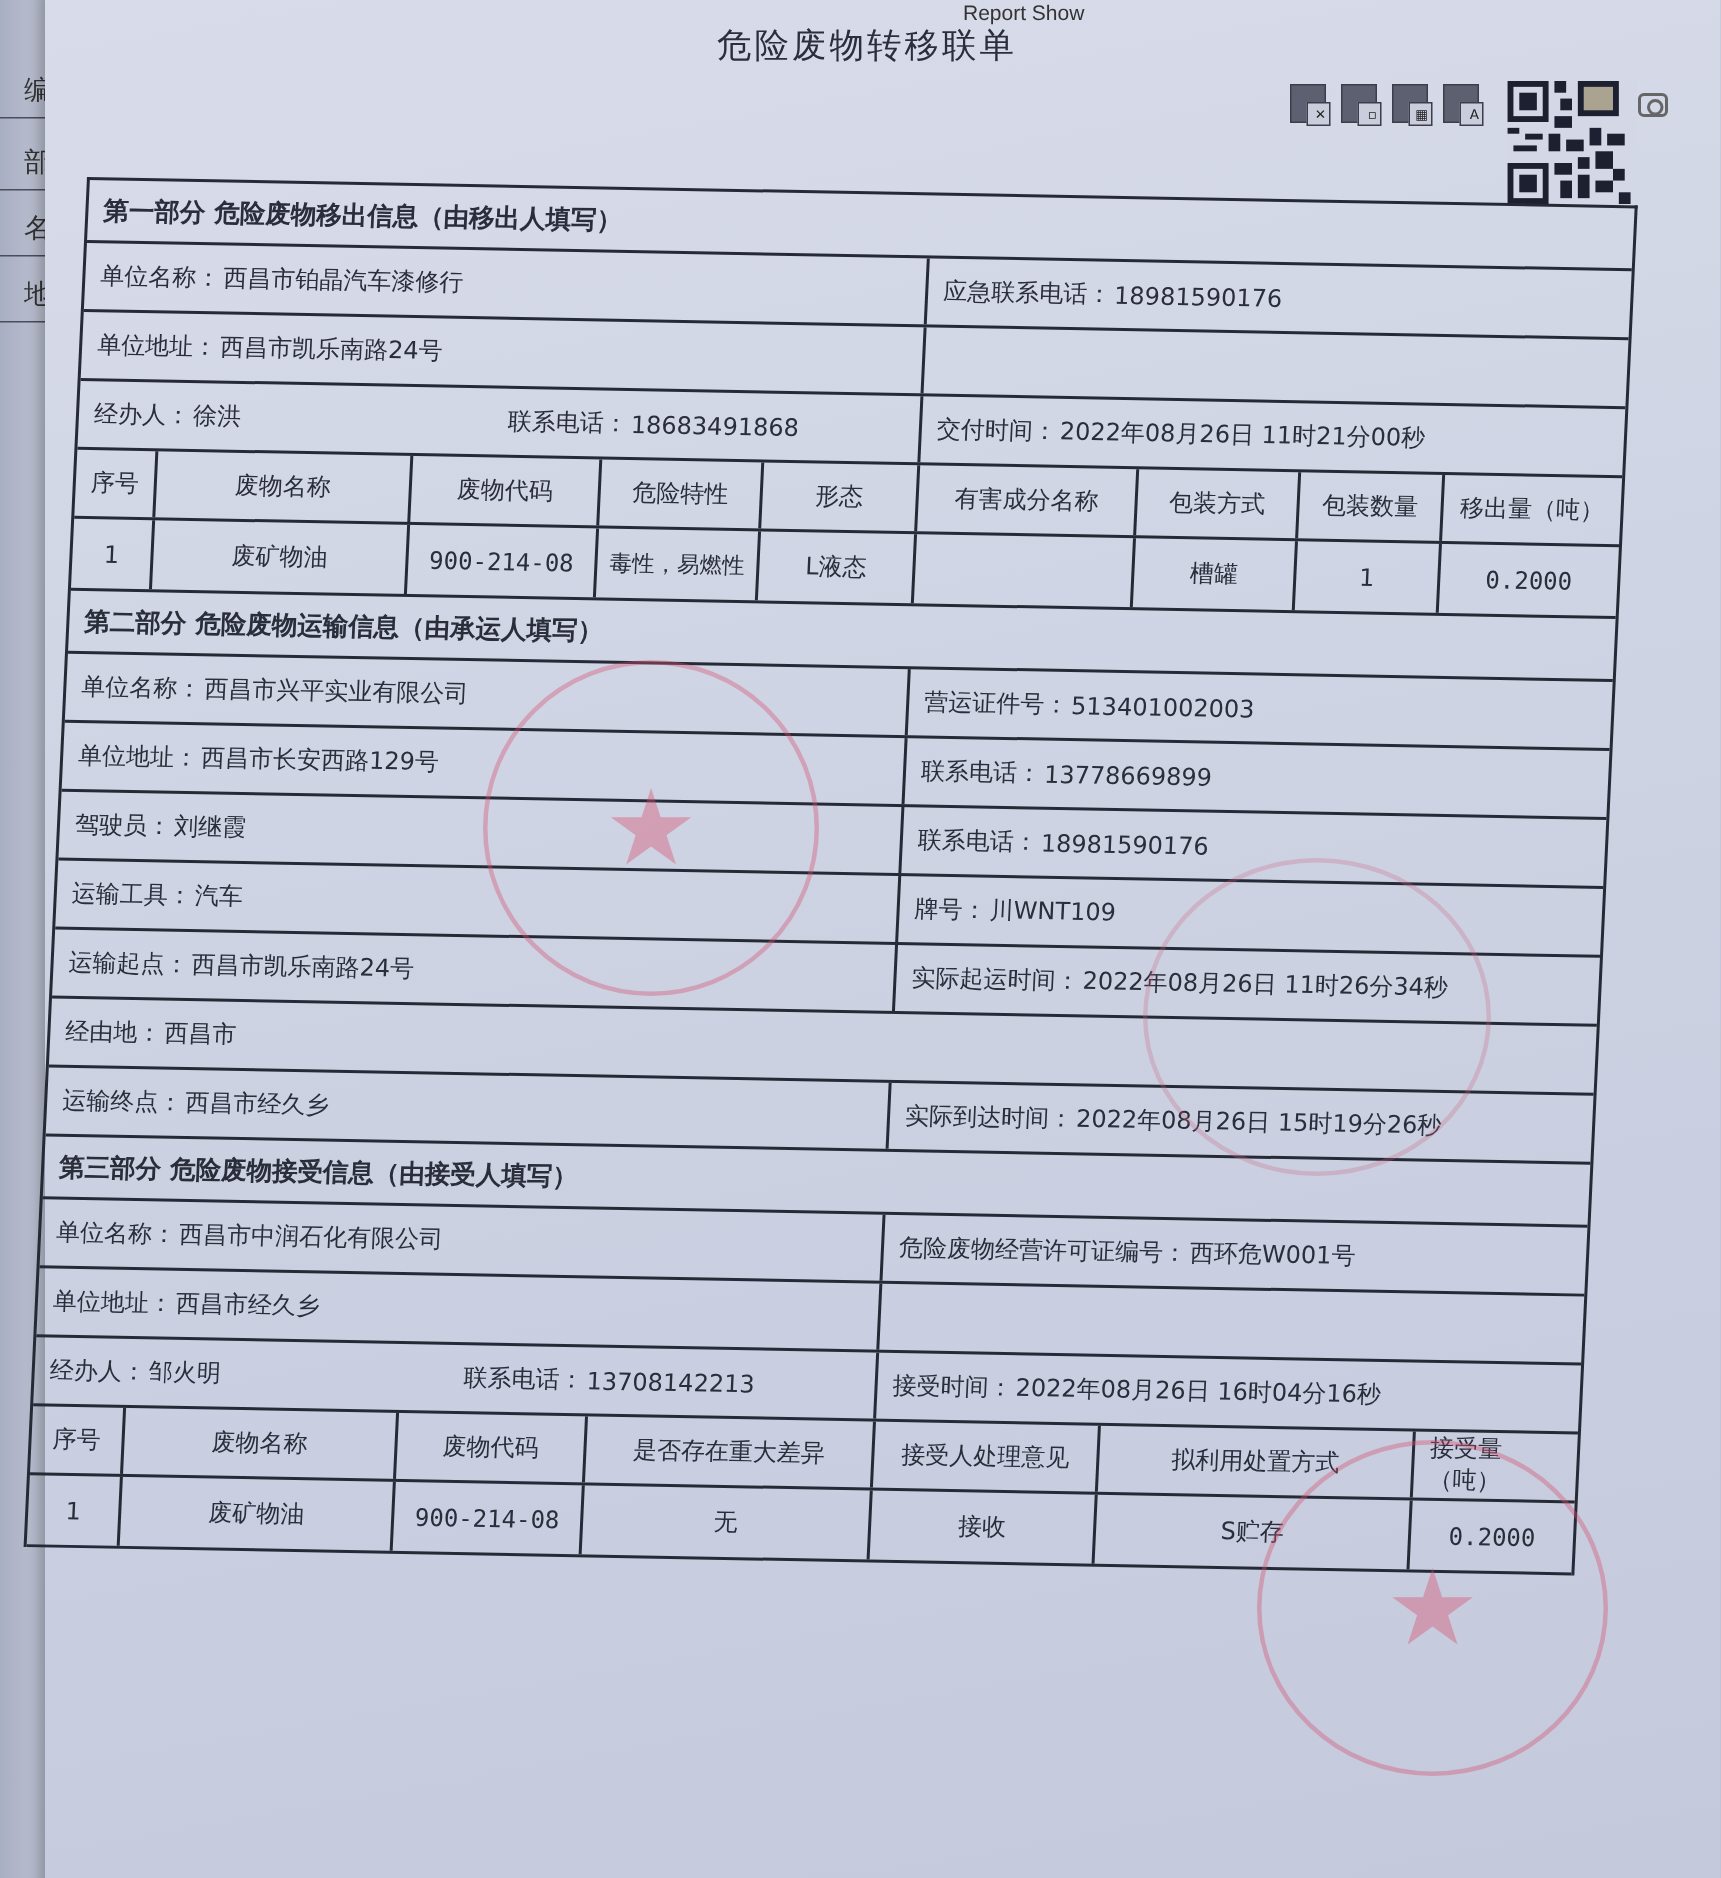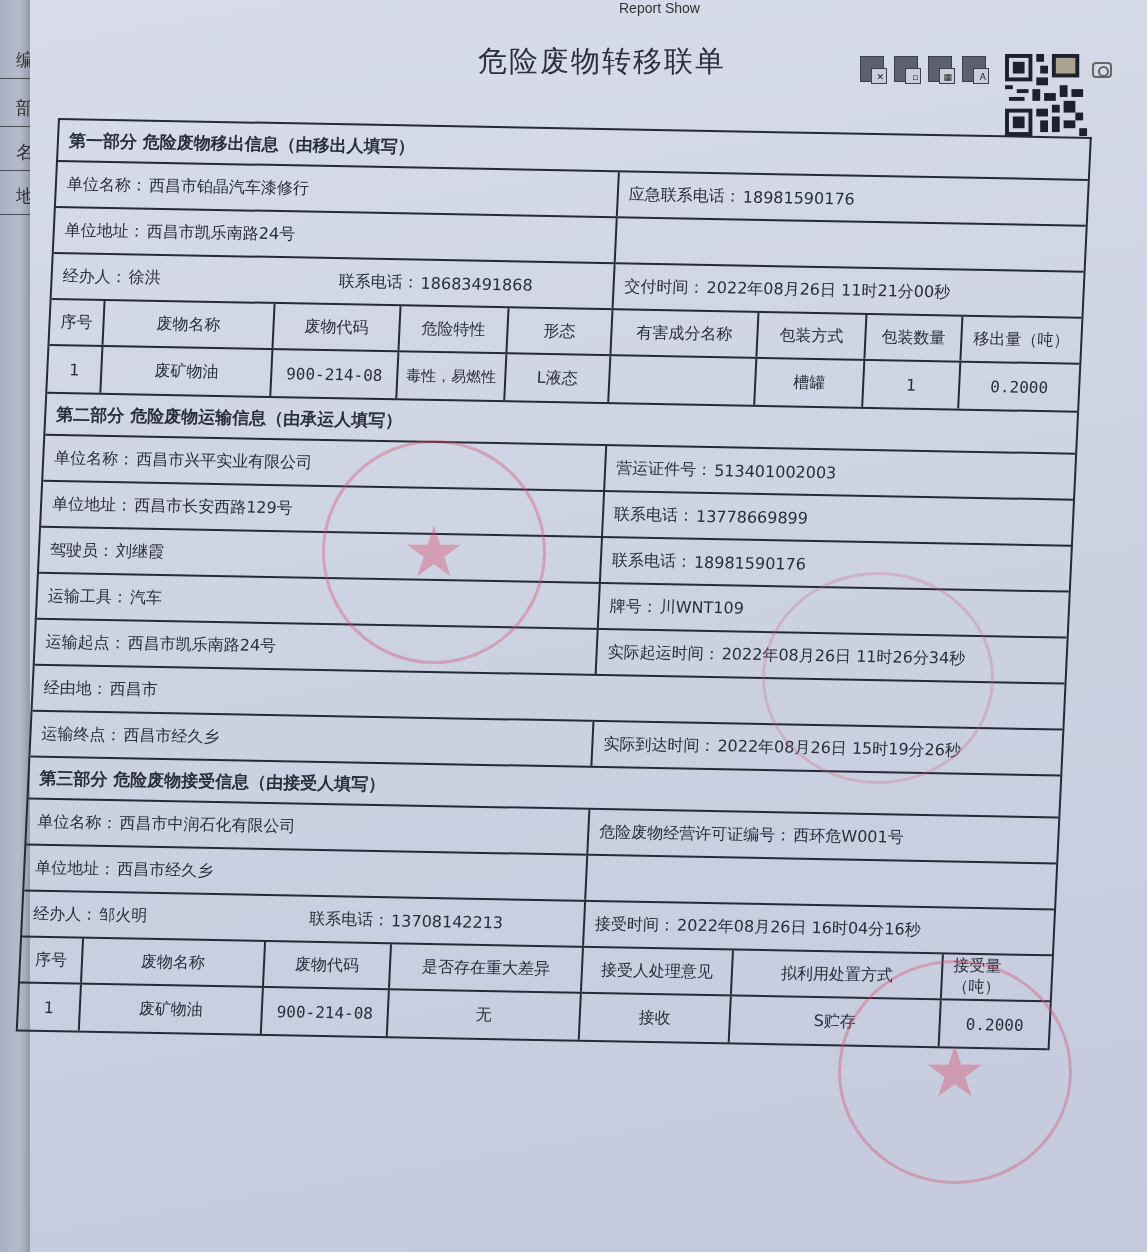--- a/index.html
+++ b/index.html
@@ -17,25 +17,25 @@
   .under-page .frag {
     position:absolute; left:0; width:34px; font-size:18px; text-align:right;
     border-bottom:1px solid #4a4d5a; padding-bottom:6px; color:#333;
   }
   .page {
     position:absolute; left:30px; top:-6px; width:1120px; height:1270px;
     background:linear-gradient(170deg,#d8dcea 0%,#cfd4e4 40%,#c9cee0 70%,#c4c9db 100%);
     box-shadow:-4px 0 8px rgba(0,0,0,0.25);
   }
   .report-show {
-    position:absolute; left:589px; top:6px; font-family:"Liberation Sans",sans-serif;
+    position:absolute; left:612px; top:6px; font-family:"Liberation Sans",sans-serif;
     font-size:14px; color:#333;
   }
   .title {
-    position:absolute; left:448px; top:48px; font-size:29px; letter-spacing:2px;
+    position:absolute; left:448px; top:21px; font-size:23px; letter-spacing:2px;
     font-family:"DejaVu Sans","Liberation Sans",sans-serif; color:#2b2f3b; font-weight:normal;
   }
   .form-no {
     position:absolute; left:75px; top:82px; font-size:17px;
     font-family:"DejaVu Sans","Liberation Sans",sans-serif;
   }
   .toolbar { position:absolute; left:830px; top:62px; display:flex; gap:10px; }
   .tool-icon {
     width:22px; height:24px; position:relative;
     background:#5c6070; border:1px solid #3c3f4a;

